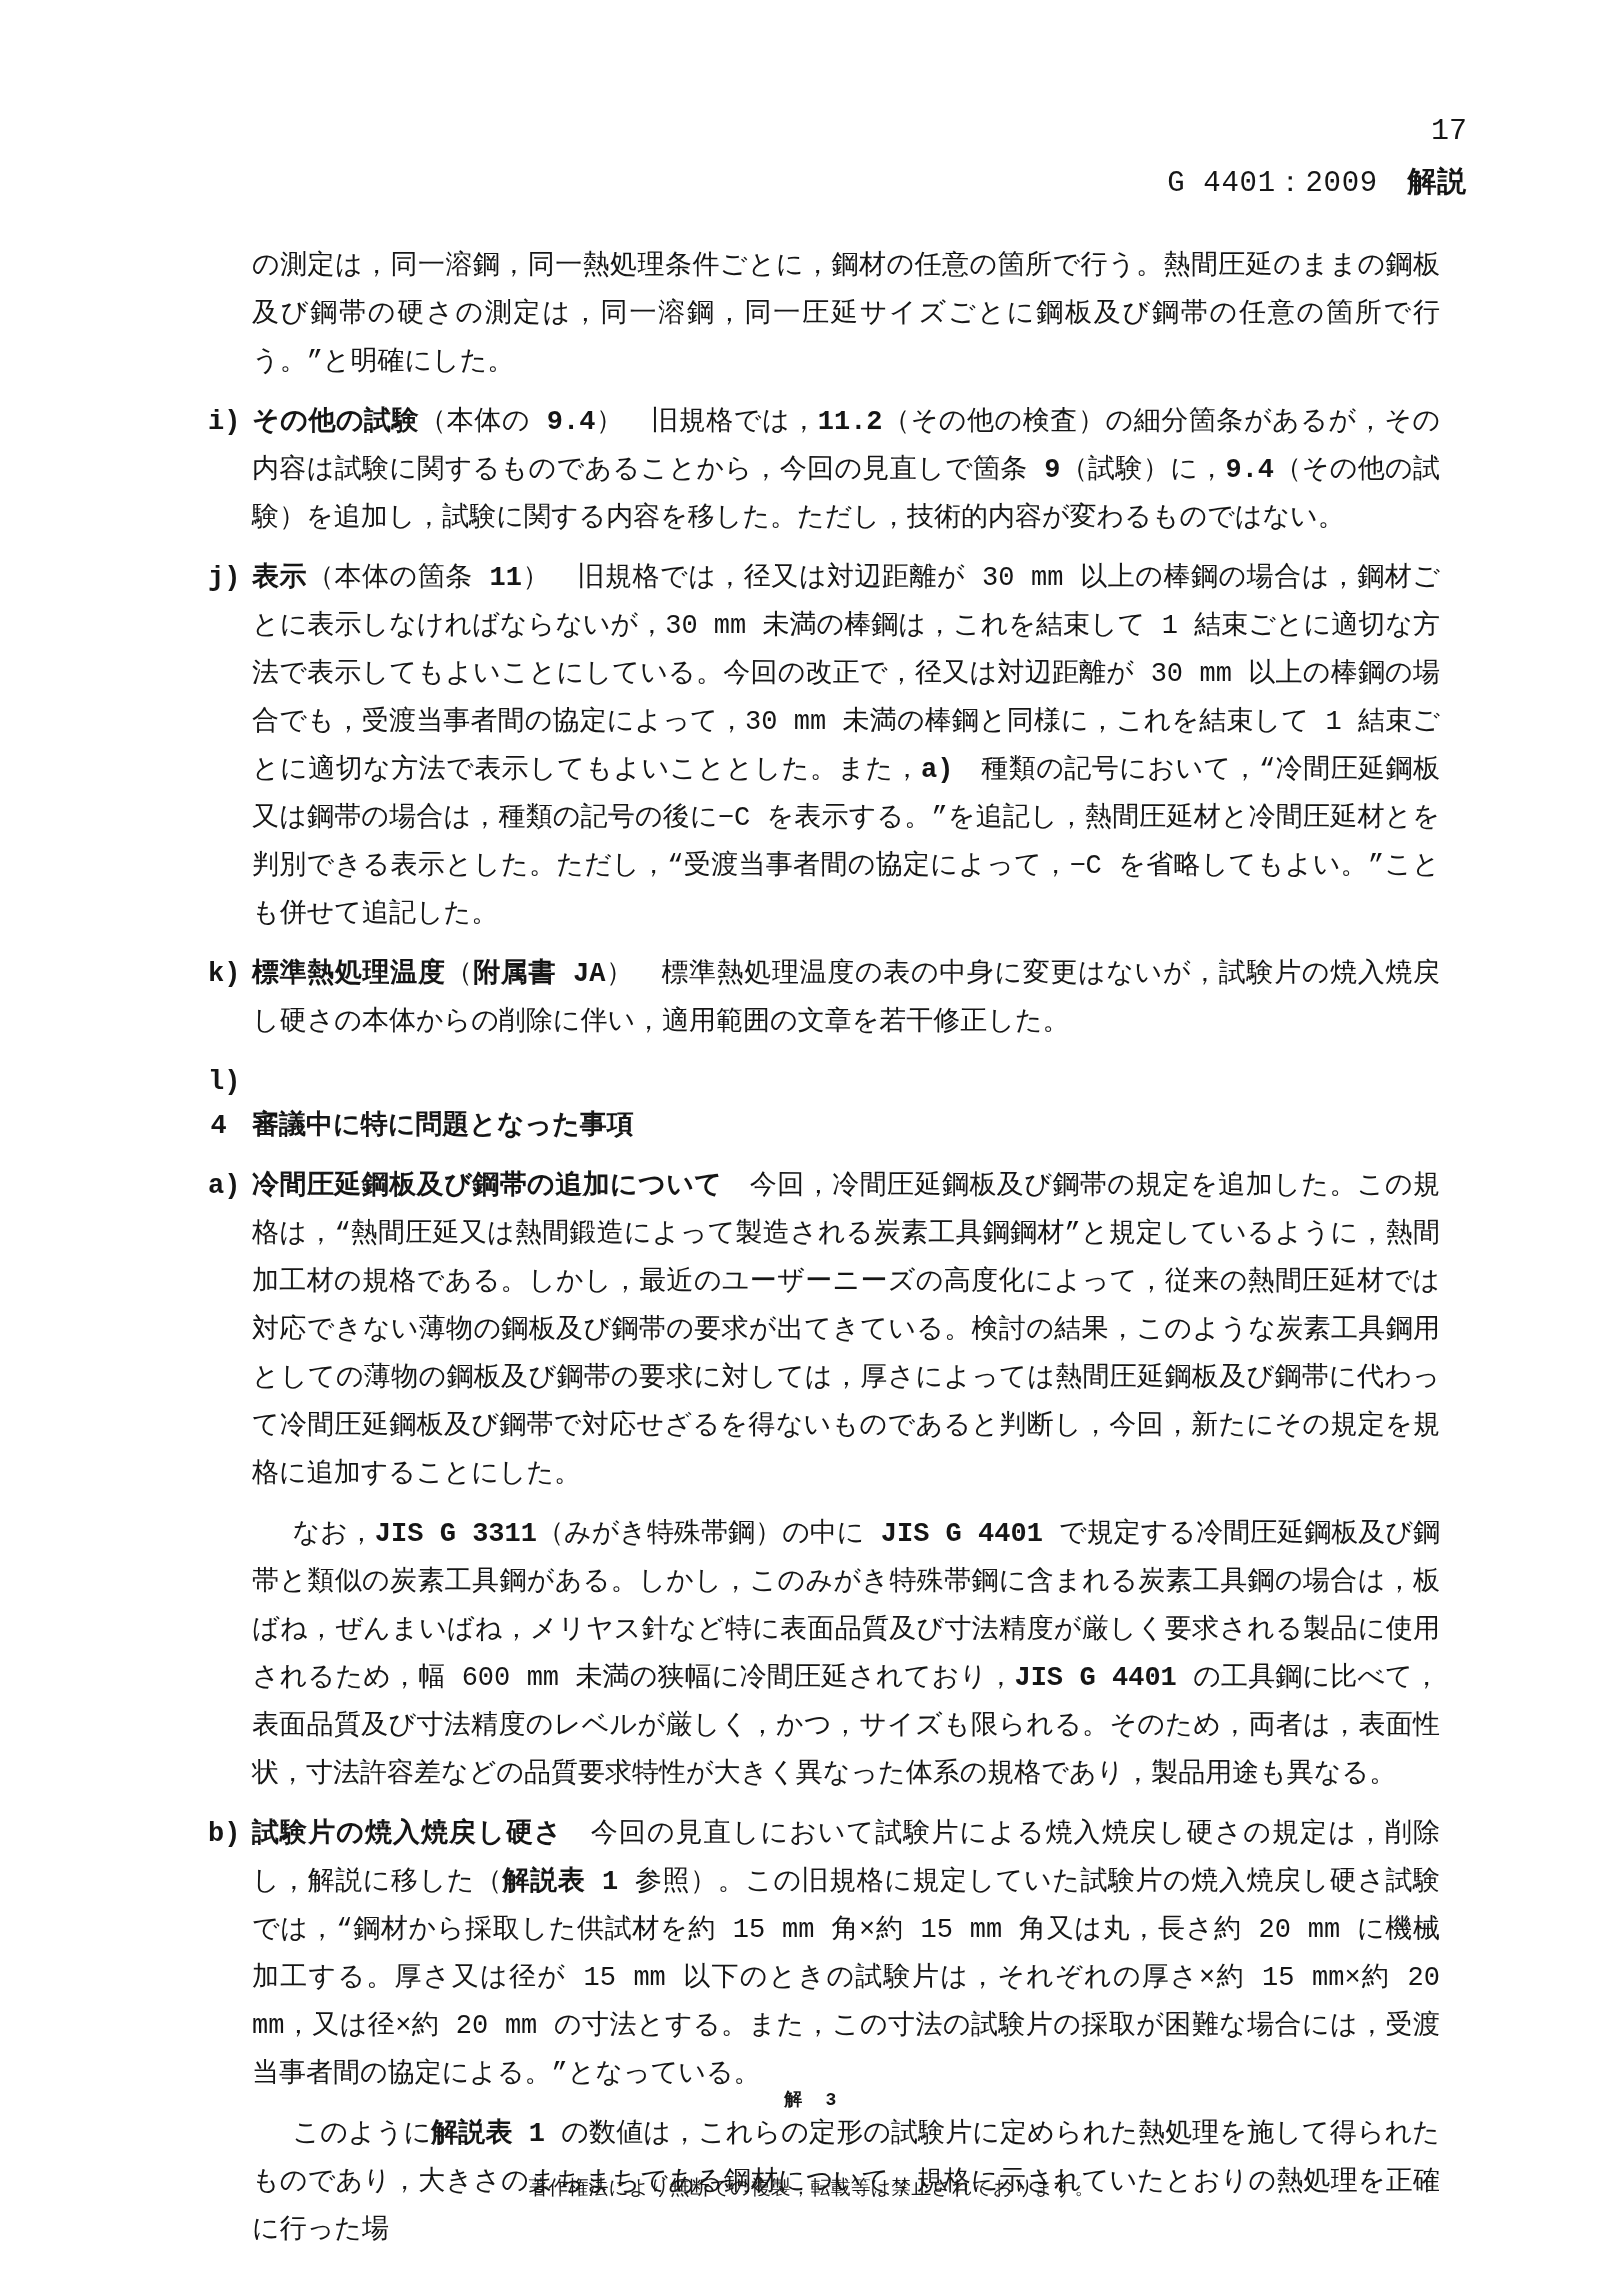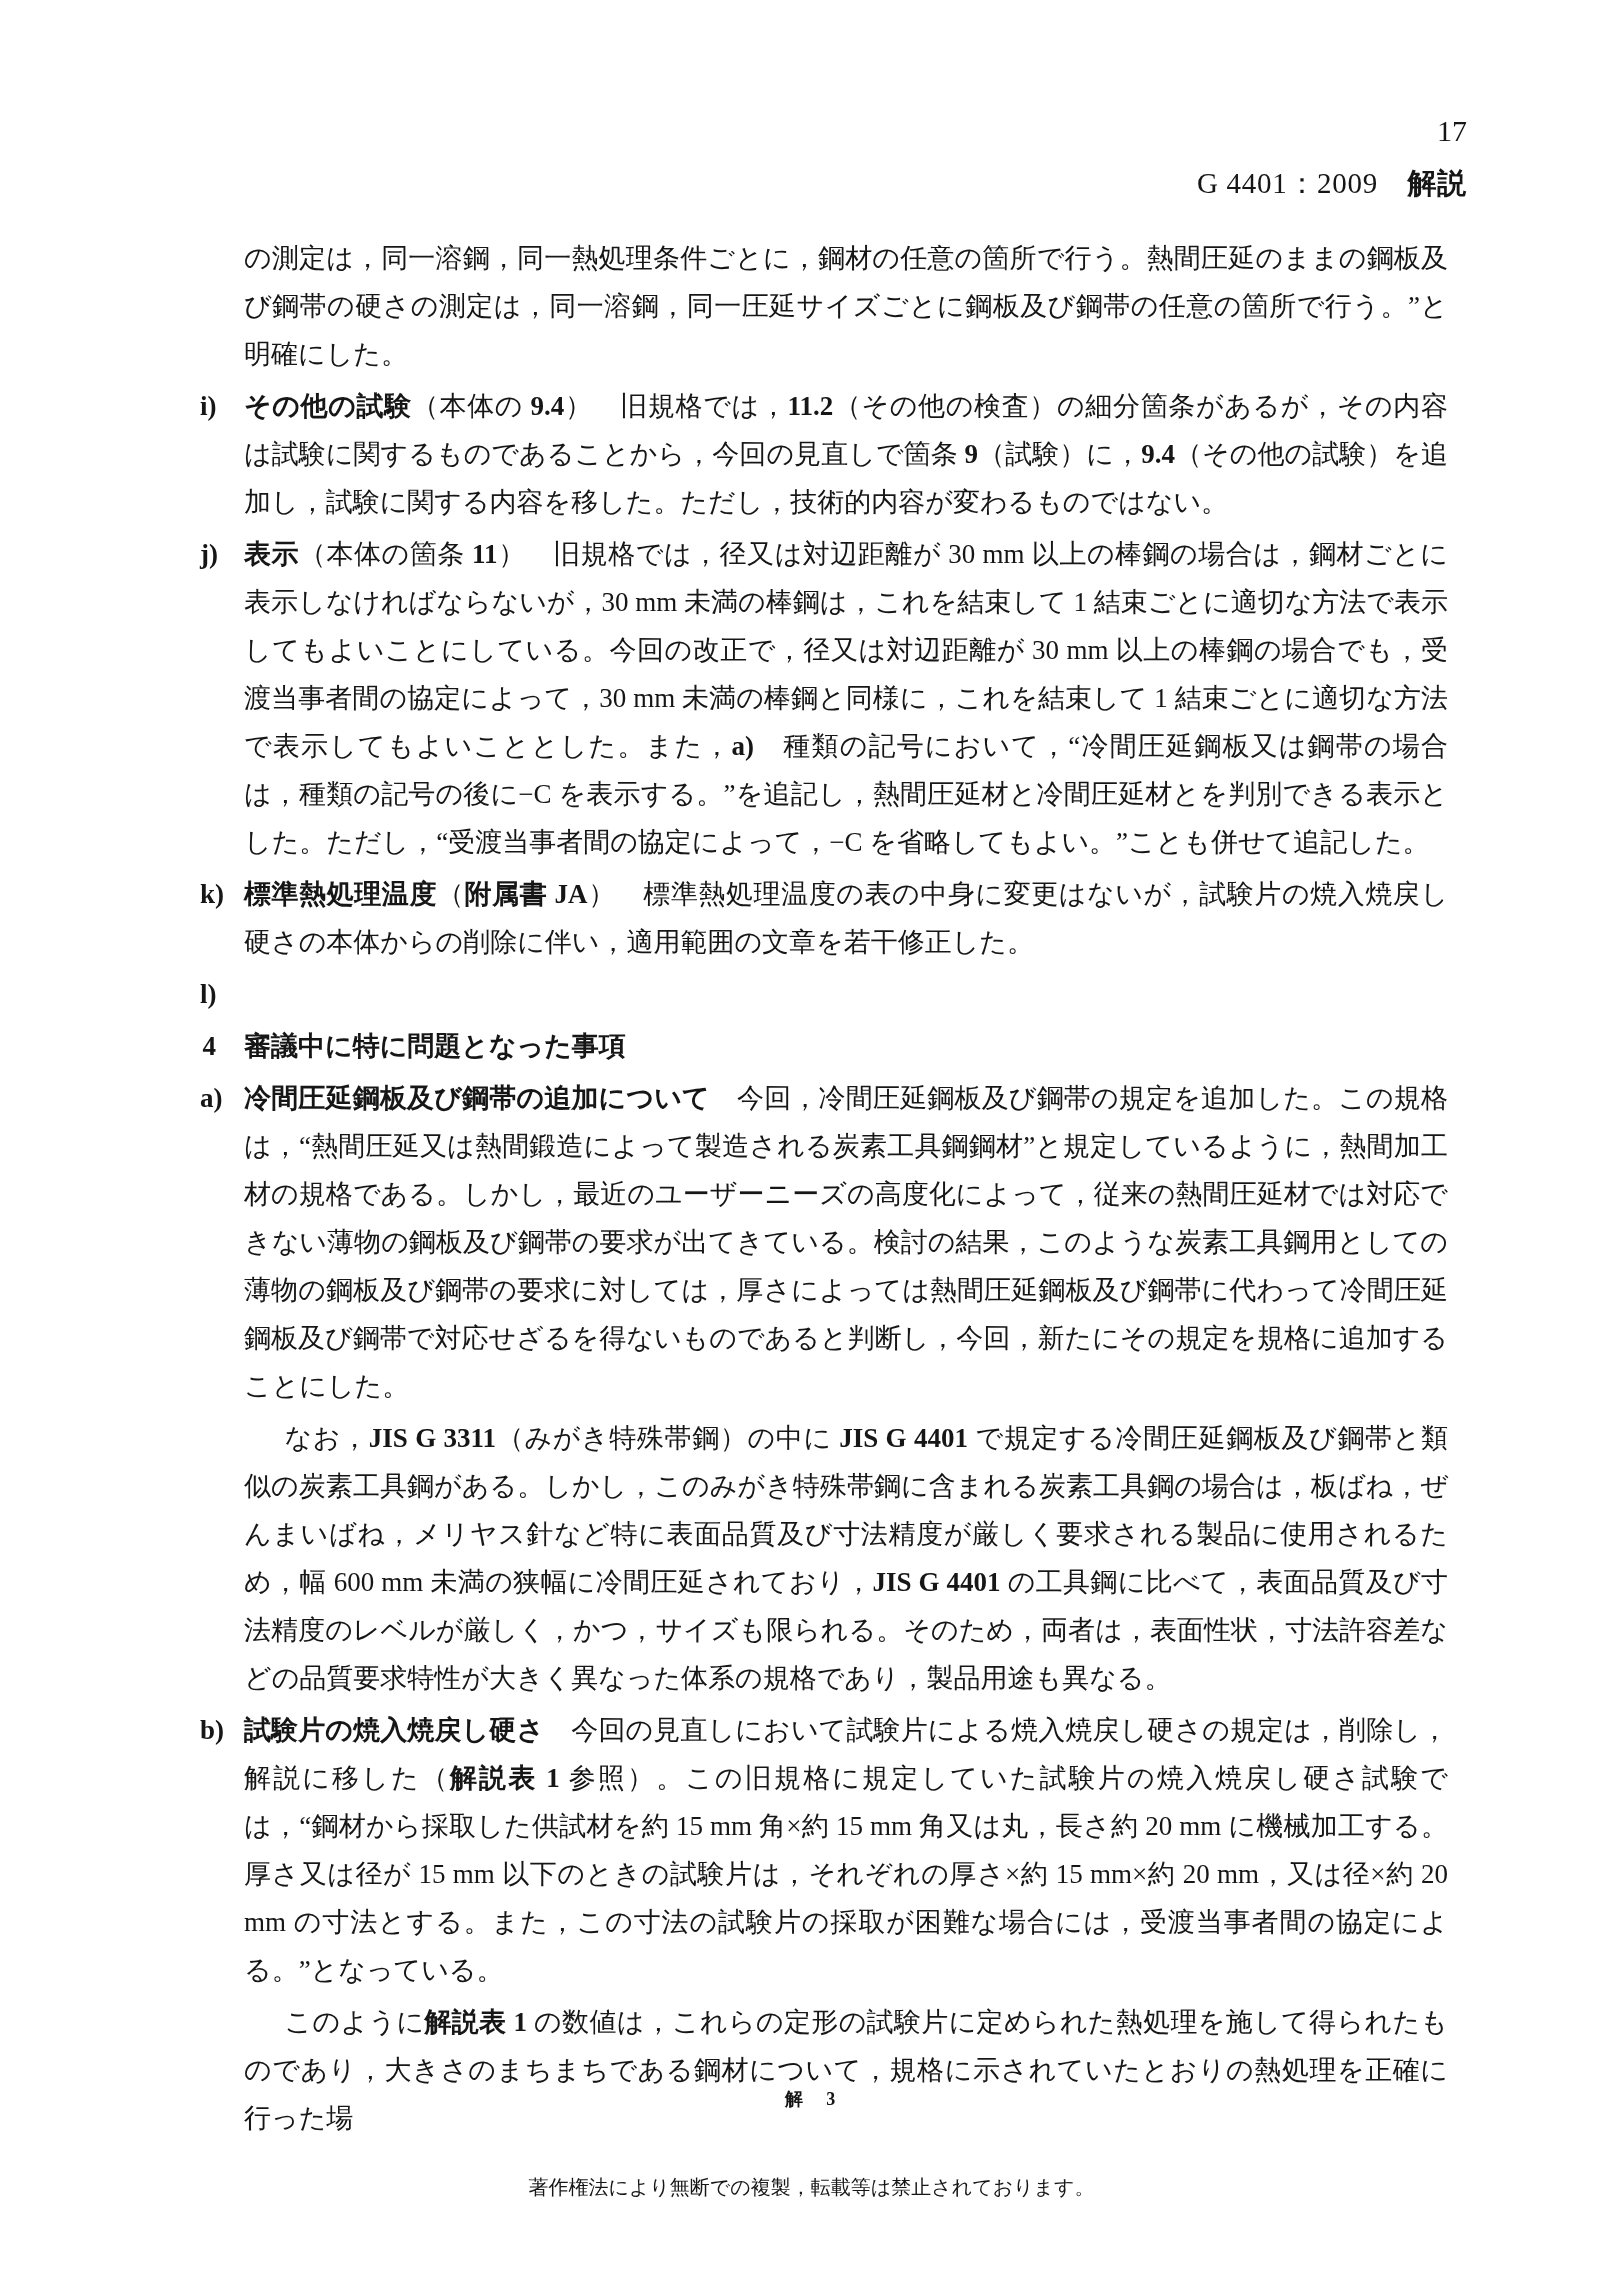--- a/index.html
+++ b/index.html
@@ -1,20 +1,20 @@
 <!DOCTYPE html>
 <html lang="ja" style="font-size:10.5px"><head>
 <meta charset="utf-8">
 <style>
   html,body{margin:0;padding:0;background:#e8e8e8;}
   .page{
     position:relative;
     width:1623px;height:2295px;
     background:#ffffff;
-    font-family:Liberation Serif, serif;
+    font-family:Liberation Mono, monospace;
     color:#161616;
     overflow:hidden;
   }
   
   .page-number{
     position:absolute;top:116px;right:156px;
     font-size:30px;line-height:1;
   }
   .doc-ref{
     position:absolute;top:169px;right:156px;
@@ -22,21 +22,21 @@
     letter-spacing:0.7px;
     white-space:nowrap;
   }
   
   .doc-body{
     position:absolute;left:196px;top:230px;width:1256px;
     font-size:27px;line-height:48px;
     text-align:justify;
     text-justify:inter-ideograph;
   }
-  .block{margin:4px;}
+  .block{margin:12px;}
   .block .runs b{font-weight:bold;}
   .block.item{position:relative;padding-left:44px;}
   .block.item > .label{
     position:absolute;left:0;top:0;
     font-weight:bold;
   }
   .block.plain{padding-left:44px;}
   .block.note{padding-left:44px;text-indent:1.5em;}
   .block.heading{
     position:relative;padding-left:44px;

